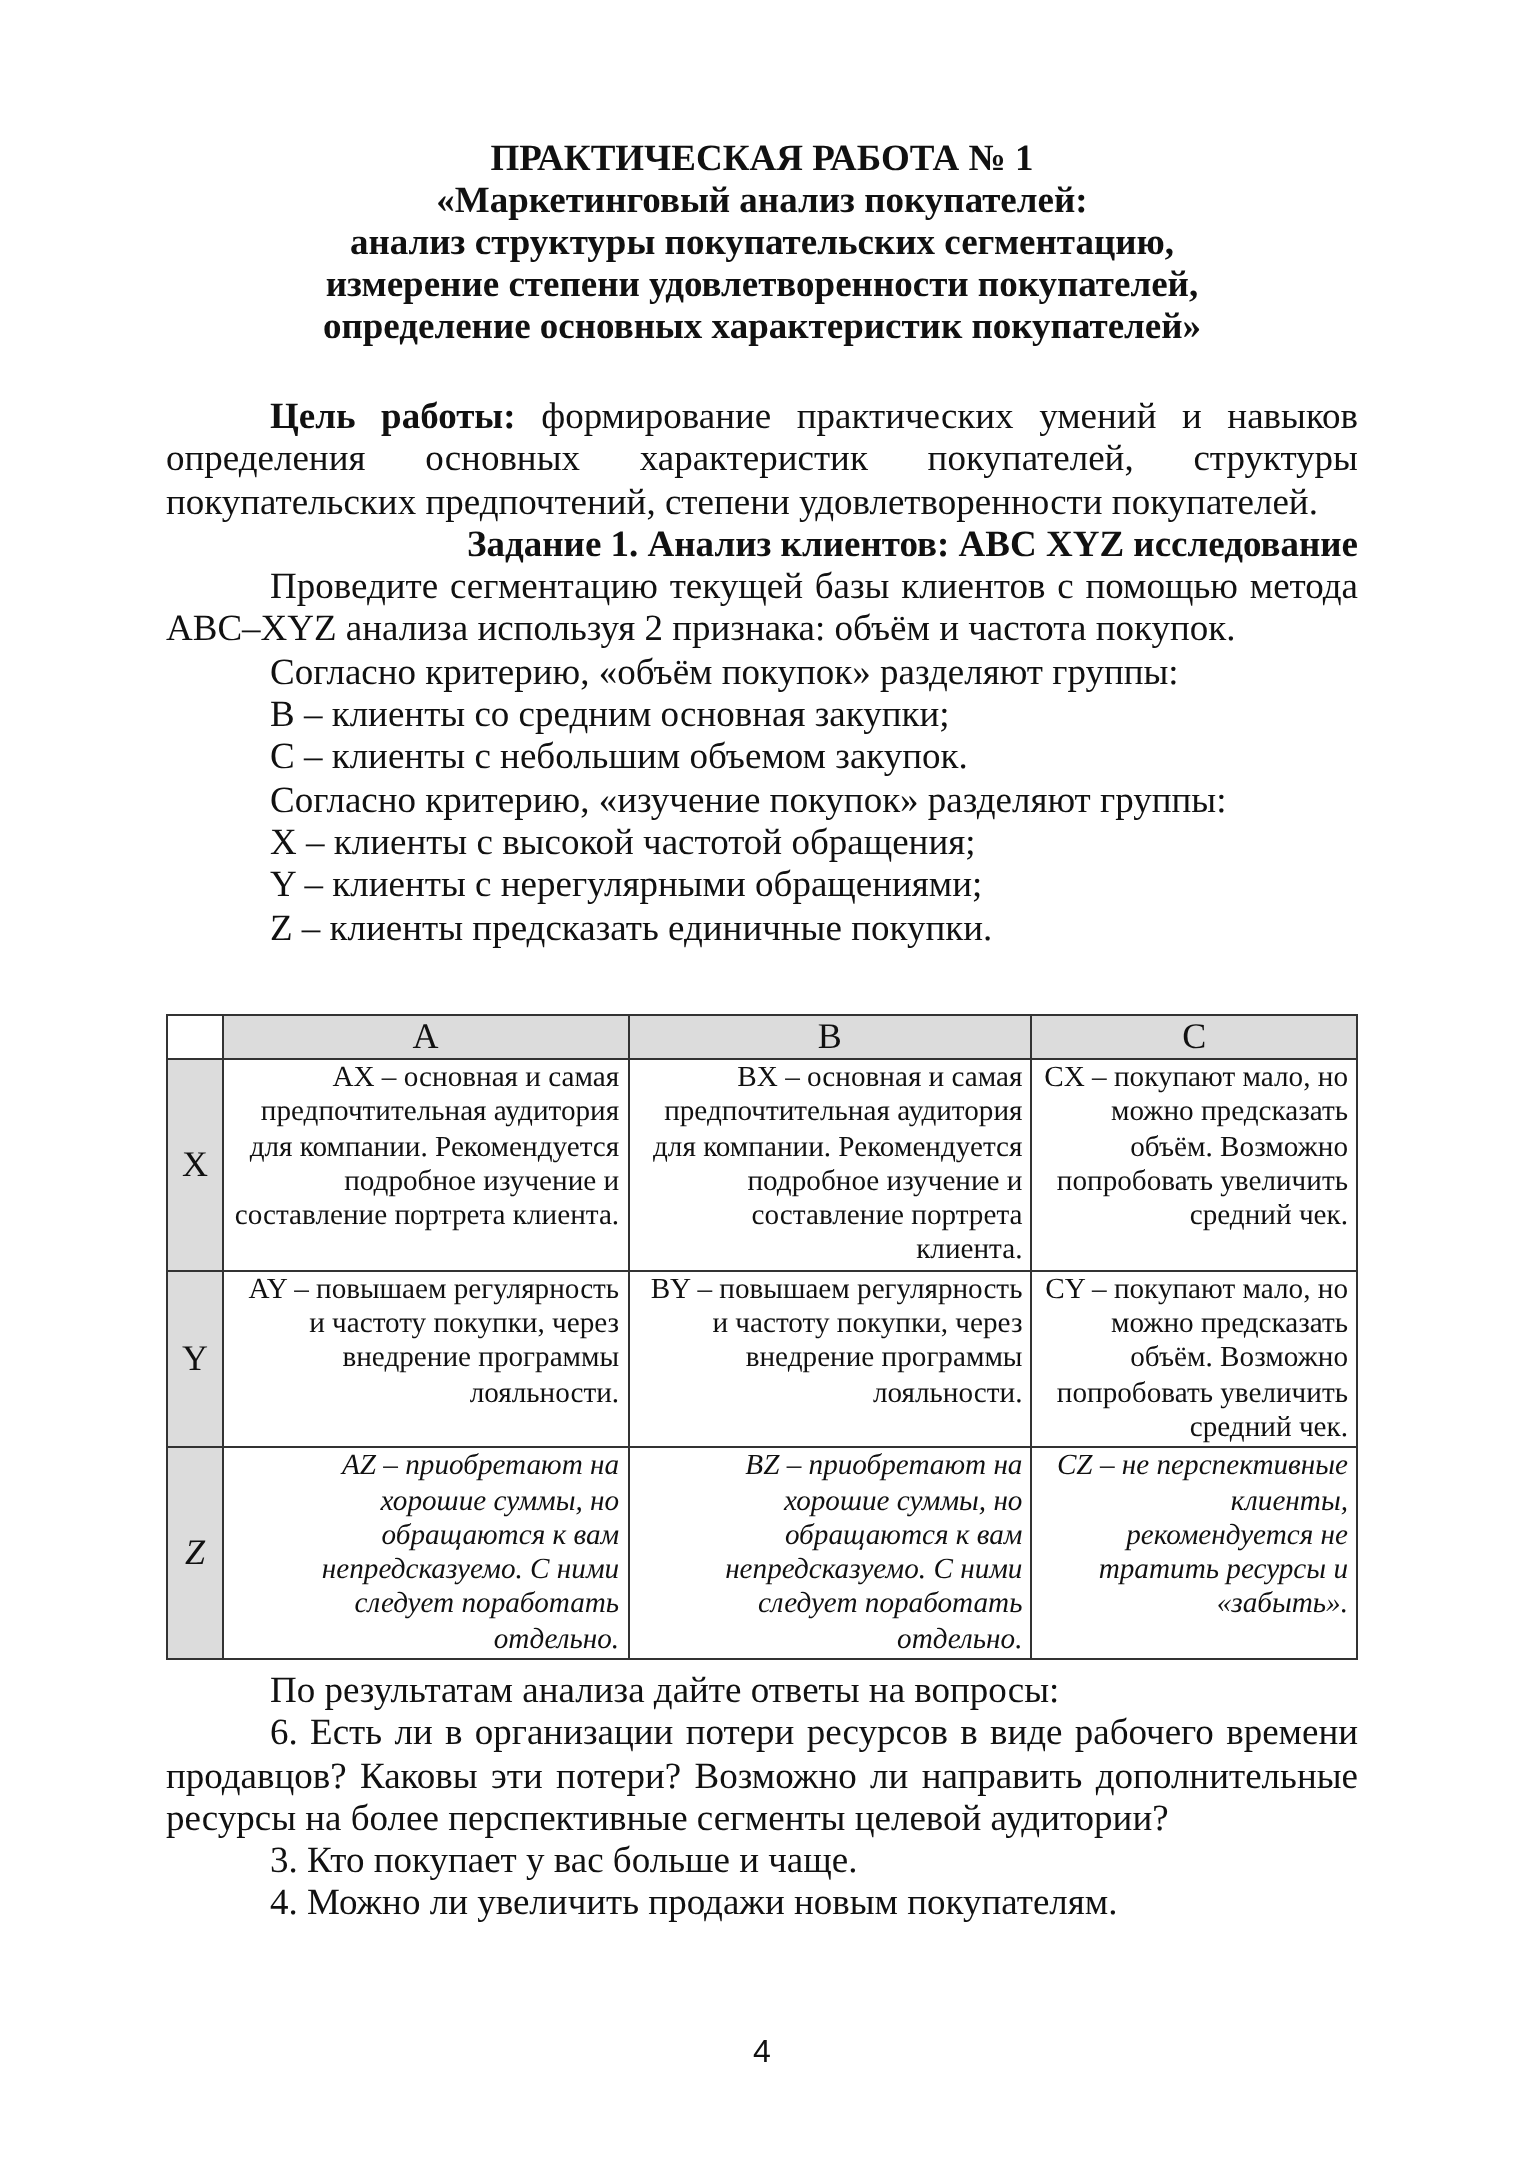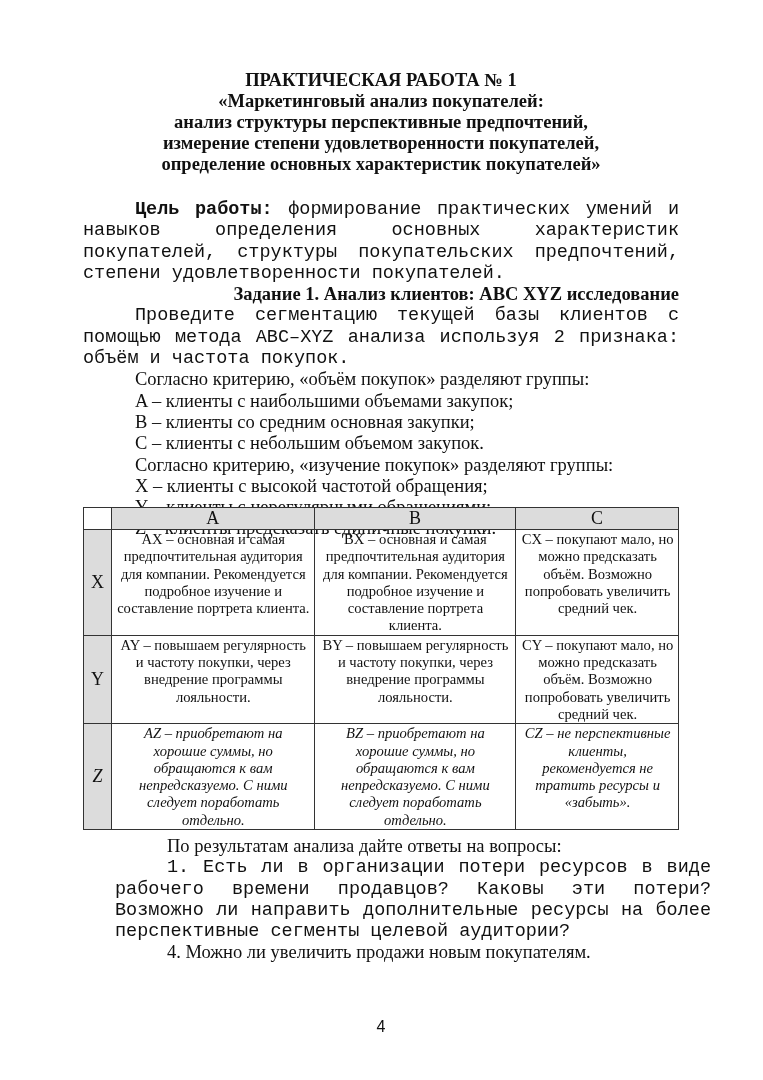--- a/index.html
+++ b/index.html
@@ -38,21 +38,20 @@
       left: 0;
       width: 596px;
       font-size: 18.5px;
       line-height: 21.3px;
     }
     .para {
       text-align: justify;
       text-align-last: left;
       text-indent: 52px;
       margin: 0;
-      font-family: Liberation Mono, monospace;
     }
     .para-line {
       margin: 0;
       padding-left: 52px;
       white-space: nowrap;
     }
     .bold { font-weight: bold; text-align: right; }
 
     
     .abc-table {
@@ -62,21 +61,21 @@
       width: 596px;
       border-collapse: collapse;
       font-size: 14.6px;
       line-height: 17.3px;
     }
     .abc-table td, .abc-table th {
       border: 1px solid #333333;
       vertical-align: top;
       padding: 1px 4px 0 5px;
       font-weight: normal;
-      text-align: center;
+      text-align: right;
     }
     .abc-table th {
       background: #dcdcdc;
       text-align: center;
       font-size: 18px;
       line-height: 20px;
       padding: 0;
       height: 21px;
     }
     .abc-table th.corner { background: #ffffff; }
@@ -103,31 +102,30 @@
     }
   </style>
 </head>
 <body>
 
 <div class="page">
 
   <div class="title-block">
     <div>ПРАКТИЧЕСКАЯ РАБОТА № 1</div>
     <div>«Маркетинговый анализ покупателей:</div>
-    <div>анализ структуры перспективные предпочтений,</div>
+    <div>анализ структуры покупательских сегментацию,</div>
     <div>измерение степени удовлетворенности покупателей,</div>
     <div>определение основных характеристик покупателей»</div>
   </div>
 
   <div class="body-text" style="top:199px;">
     <p class="para"><span class="bold">Цель работы:</span><span> формирование практических умений и навыков определения основных характеристик покупателей, структуры покупательских предпочтений, степени удовлетворенности покупателей.</span></p>
     <p class="para-line bold">Задание 1.  Анализ клиентов: ABC XYZ исследование</p>
     <p class="para">Проведите сегментацию текущей базы клиентов с помощью метода ABC–XYZ анализа используя 2 признака: объём и частота покупок.</p>
     <p class="para-line">Согласно критерию, «объём покупок» разделяют группы:</p>
-    <p class="para-line">A – клиенты с наибольшими объемами закупок;</p>
     <p class="para-line">B – клиенты со средним основная закупки;</p>
     <p class="para-line">C – клиенты с небольшим объемом закупок.</p>
     <p class="para-line">Согласно критерию, «изучение покупок» разделяют группы:</p>
     <p class="para-line">X – клиенты с высокой частотой обращения;</p>
     <p class="para-line">Y – клиенты с нерегулярными обращениями;</p>
     <p class="para-line">Z – клиенты предсказать единичные покупки.</p>
   </div>
 
   <table class="abc-table">
     <colgroup>
@@ -157,20 +155,21 @@
     </tr>
     <tr class="row-z">
       <td class="rowhead">Z</td>
       <td>AZ – приобретают на хорошие суммы, но обращаются к вам непредсказуемо. С ними следует поработать отдельно.</td>
       <td>BZ – приобретают на хорошие суммы, но обращаются к вам непредсказуемо. С ними следует поработать отдельно.</td>
       <td>CZ – не перспективные клиенты, рекомендуется не тратить ресурсы и «забыть».</td>
     </tr>
   </tbody>
     </table>
 
-  <div class="body-text" style="top:836px;margin-left:32px;">
+  <div class="body-text" style="top:836px;">
     <p class="para-line">По результатам анализа дайте ответы на вопросы:</p>
-    <p class="para">1. Есть ли в организации потери ресурсов в виде рабочего времени продавцов? Каковы эти потери? Возможно ли направить дополнительные ресурсы на более перспективные сегменты целевой аудитории?</p>
+    <p class="para">6. Есть ли в организации потери ресурсов в виде рабочего времени продавцов? Каковы эти потери? Возможно ли направить дополнительные ресурсы на более перспективные сегменты целевой аудитории?</p>
+    <p class="para-line">3. Кто покупает у вас больше и чаще.</p>
     <p class="para-line">4. Можно ли увеличить продажи новым покупателям.</p>
   </div>
 
   <div class="page-number">4</div>
 </div>
 
 </body></html>

